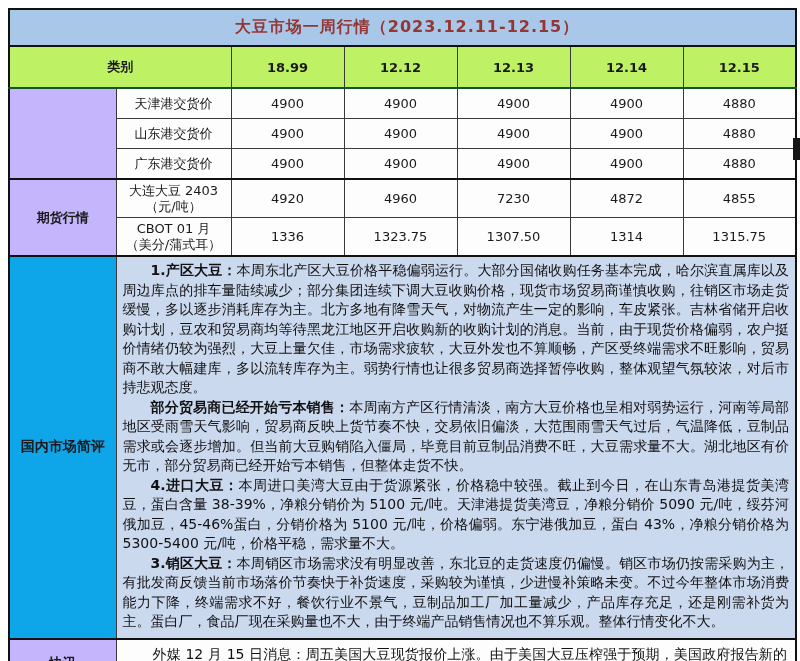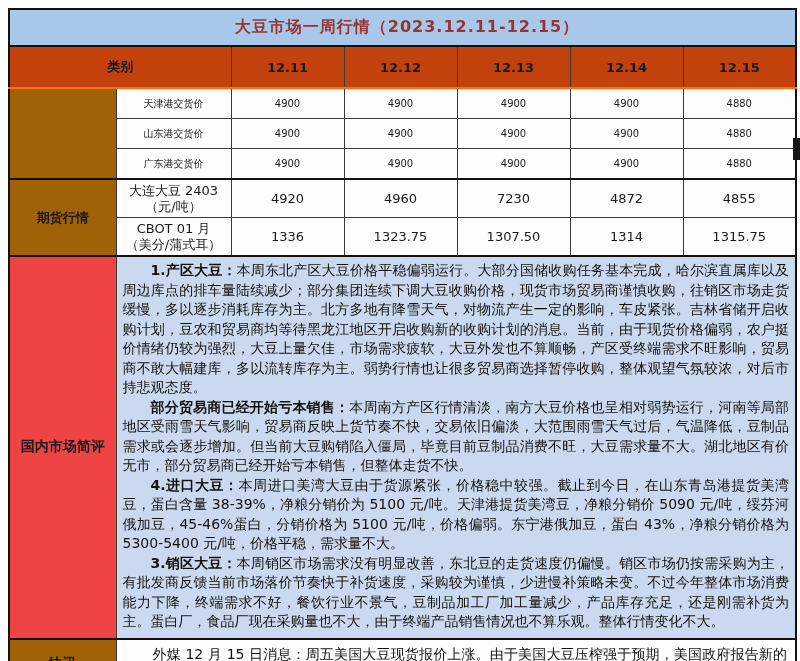--- a/index.html
+++ b/index.html
@@ -36,35 +36,35 @@
     font-weight:bold;
     font-size:16px;
     letter-spacing:1px;
     border-bottom:2px solid #111;
     padding-left:9px;
   }
   table{border:2px solid #111;}
 
   .header-row td{
     height:40px;
-    background:#c2410c;
+    background:#bef264;
     font-weight:bold;
     font-size:13px;
-    border-bottom:2px solid #f97316;
+    border-bottom:2px solid #14532d;
   }
-  .spot-row td{height:29px;font-size:10px;}
+  .spot-row td{height:29px;font-size:13px;}
   .futures-first td{border-top:2px solid #111;}
   .futures-row td{height:37px;font-size:13px;line-height:16px;}
   .side-label{
     font-weight:bold;
     font-size:14px;
-    background:#a16207;
+    background:#c4b5fd;
   }
   .commentary-row td{border-top:2px solid #111;}
-  .commentary-row .side-label{background:#ef4444;}
+  .commentary-row .side-label{background:#0ea5e9;}
   .commentary-cell{
     background:#cbd9ef;
     text-align:left;
     vertical-align:top;
     padding:4px 6px 6px 6px;
     height:352px;
   }
   .commentary-cell p{
     margin:0;
     font-size:14px;
@@ -110,21 +110,21 @@
         <col class="c-data">
   </colgroup>
 
   <tbody>
         <tr>
     <td colspan="7" class="title-cell">大豆市场一周行情（2023.12.11-12.15）</td>
   </tr>
 
   <tr class="header-row">
     <td colspan="2">类别</td>
-    <td>12.11</td>
+    <td>18.99</td>
     <td>12.12</td>
     <td>12.13</td>
     <td>12.14</td>
     <td>12.15</td>
   </tr>
 
   <tr class="spot-row">
     <td rowspan="3" class="side-label"></td>
     <td>天津港交货价</td>
     <td>4900</td>

